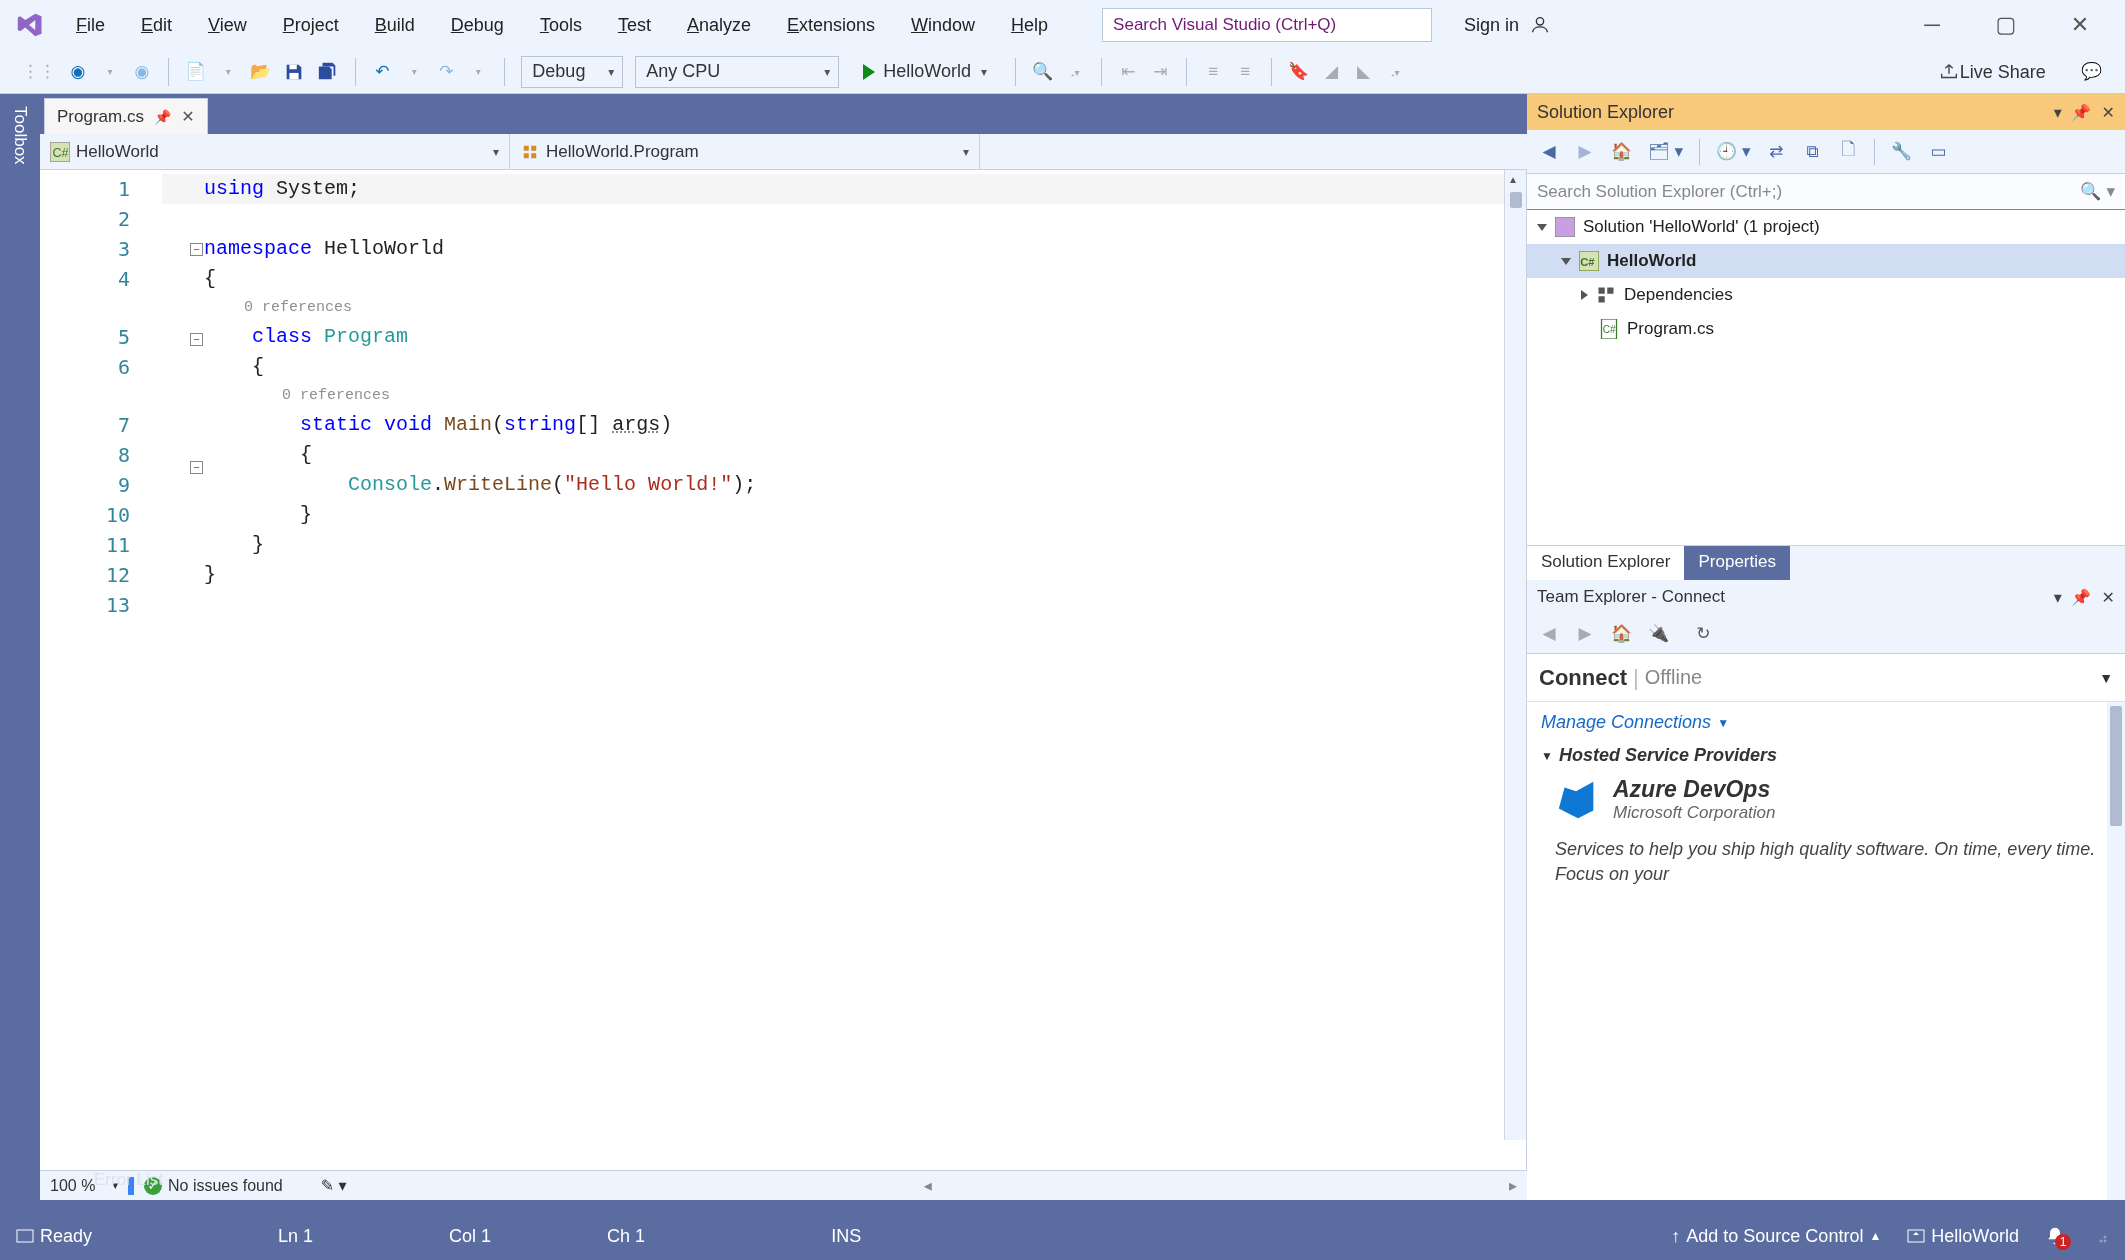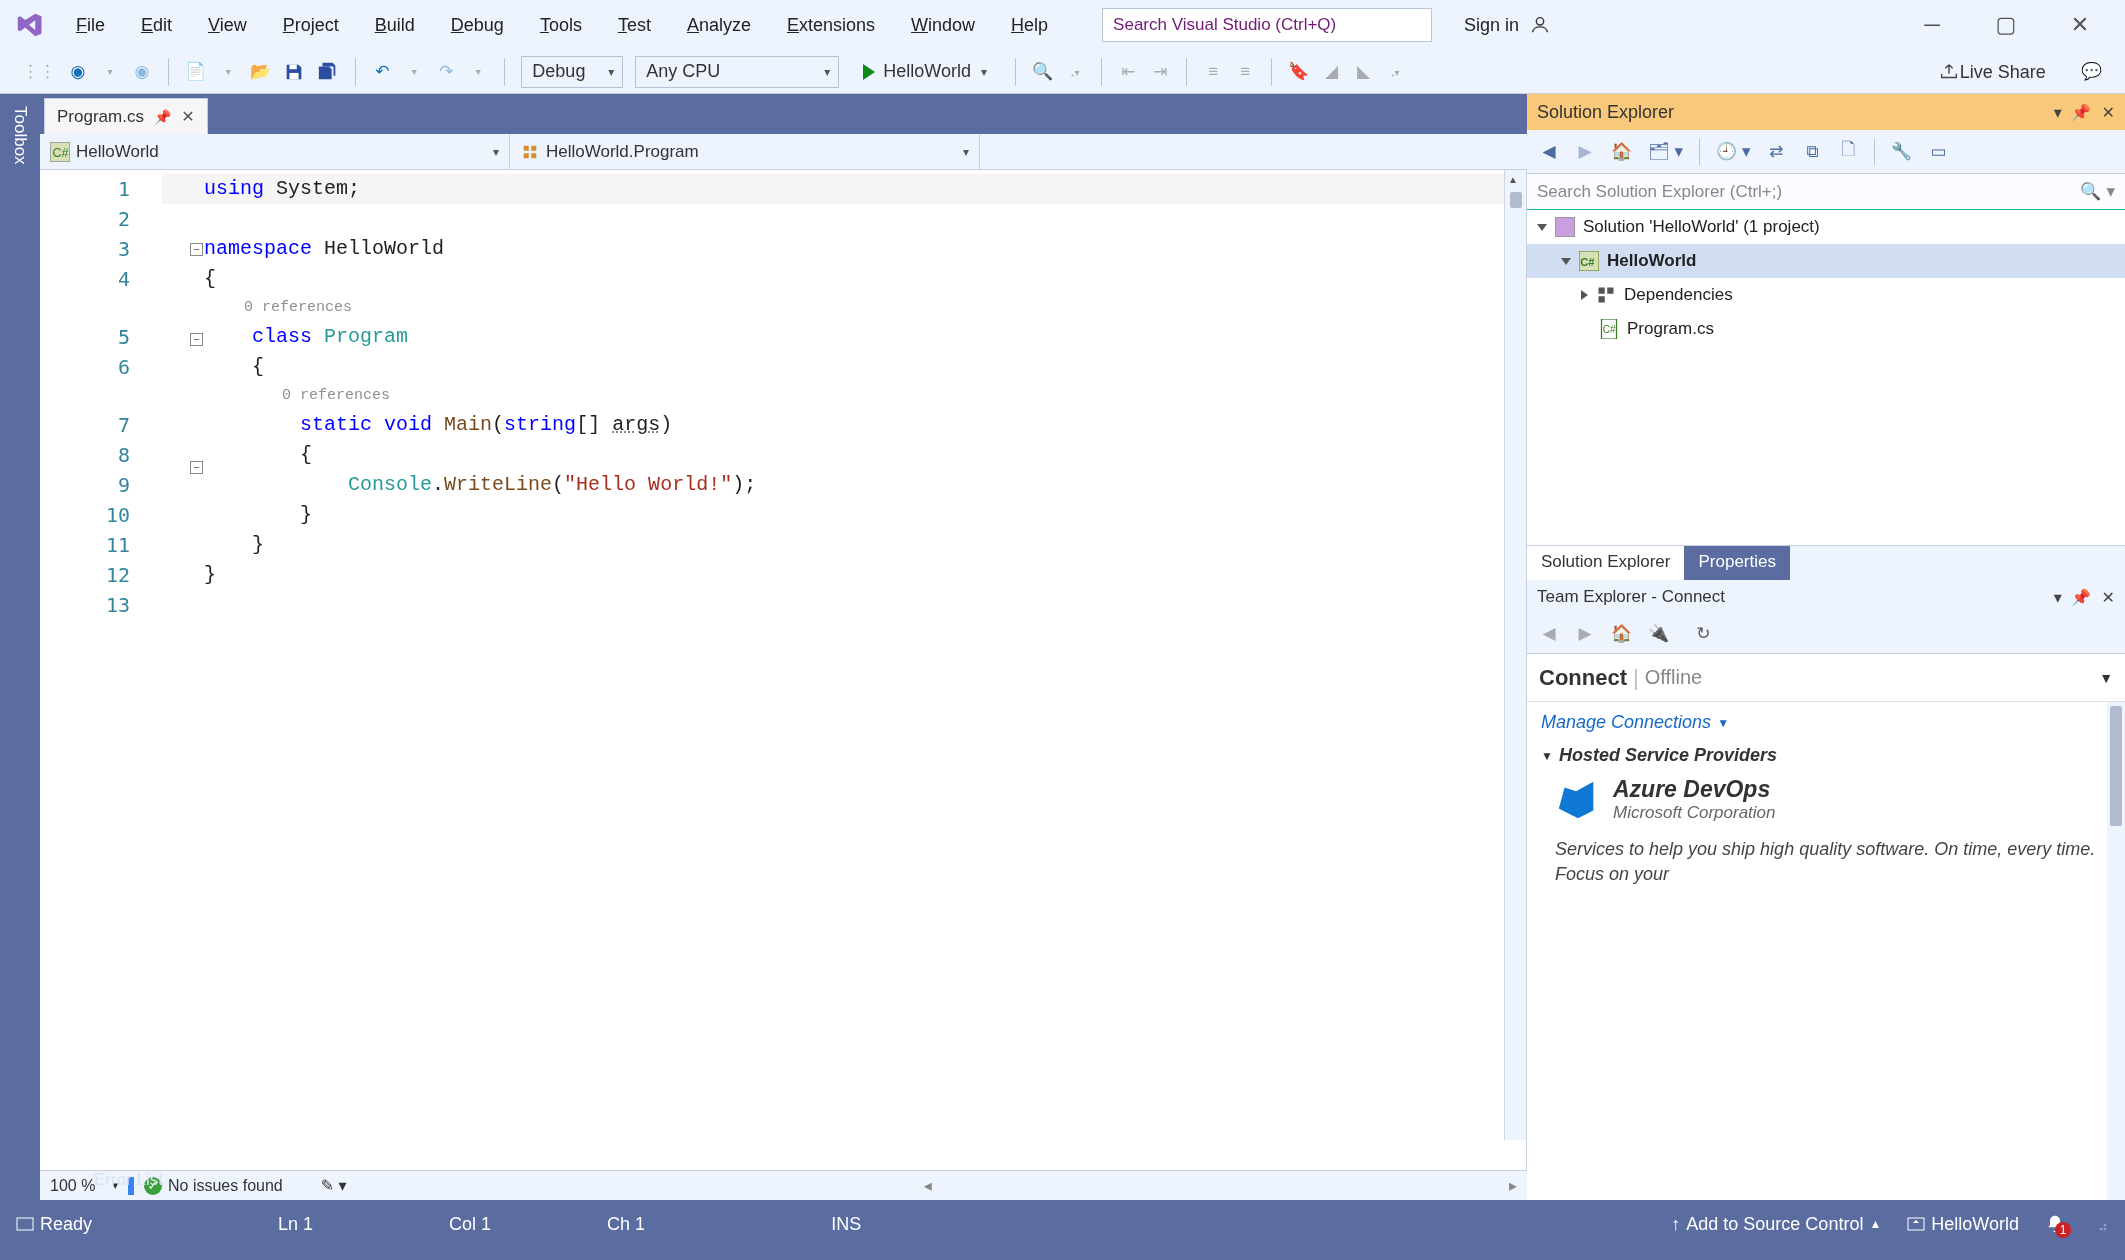--- a/index.html
+++ b/index.html
@@ -244,21 +244,21 @@
   .hosted { font-weight: 600; font-size: 18px; margin-bottom: 10px; display:flex; align-items:center; gap:6px; }
   .devops { display: flex; gap: 12px; margin-left: 14px; }
   .devops-logo { width: 46px; height: 46px; color: #0f78d4; }
   .devops-text .t { font-weight: 600; font-size: 23px; }
   .devops-text .s { color: #666; font-size: 17px; }
   .desc { margin-top: 14px; margin-left: 14px; color: #444; font-size: 18px; line-height: 1.4; }
   .team-scroll { position: absolute; right: 0; top: 0; width: 18px; bottom: 0; background: #eef4fe; }
   .team-scroll::before { content:""; position:absolute; top:4px; left:3px; width:12px; height:120px; background:#b0bad0; border-radius:2px; }
   
   .statusbar {
-    position: absolute; bottom: 16px; left: 0; right: 0; height: 40px;
+    position: absolute; bottom: 4px; left: 0; right: 0; height: 40px;
     background: #5a6ca0; color: #fff; display: flex; align-items: center;
     padding: 0 16px; font-size: 18px; gap: 36px;
   }
   .status-item { display: flex; align-items: center; gap: 6px; }
   .status-right { margin-left: auto; display: flex; align-items: center; gap: 26px; }
   .bell { position: relative; }
   .bell-badge { position: absolute; right:-6px; bottom:-4px; background:#c22; color:#fff; border-radius:50%; width:16px; height:16px; font-size:12px; display:flex; align-items:center; justify-content:center; }
   .scrollbar-v { position: absolute; right: 0; top: 0; bottom: 30px; width: 22px; background: #eef4fe; border-left:1px solid #d0d6e6; }
   .scrollbar-v::before { content:""; position:absolute; top:22px; left:5px; width:12px; height:16px; background:#b0bad0; border-radius:2px; }
   .scrollbar-v::after { content:"▾"; position:absolute; top:4px; left:5px; font-size:12px; color:#555; transform:rotate(180deg); }

